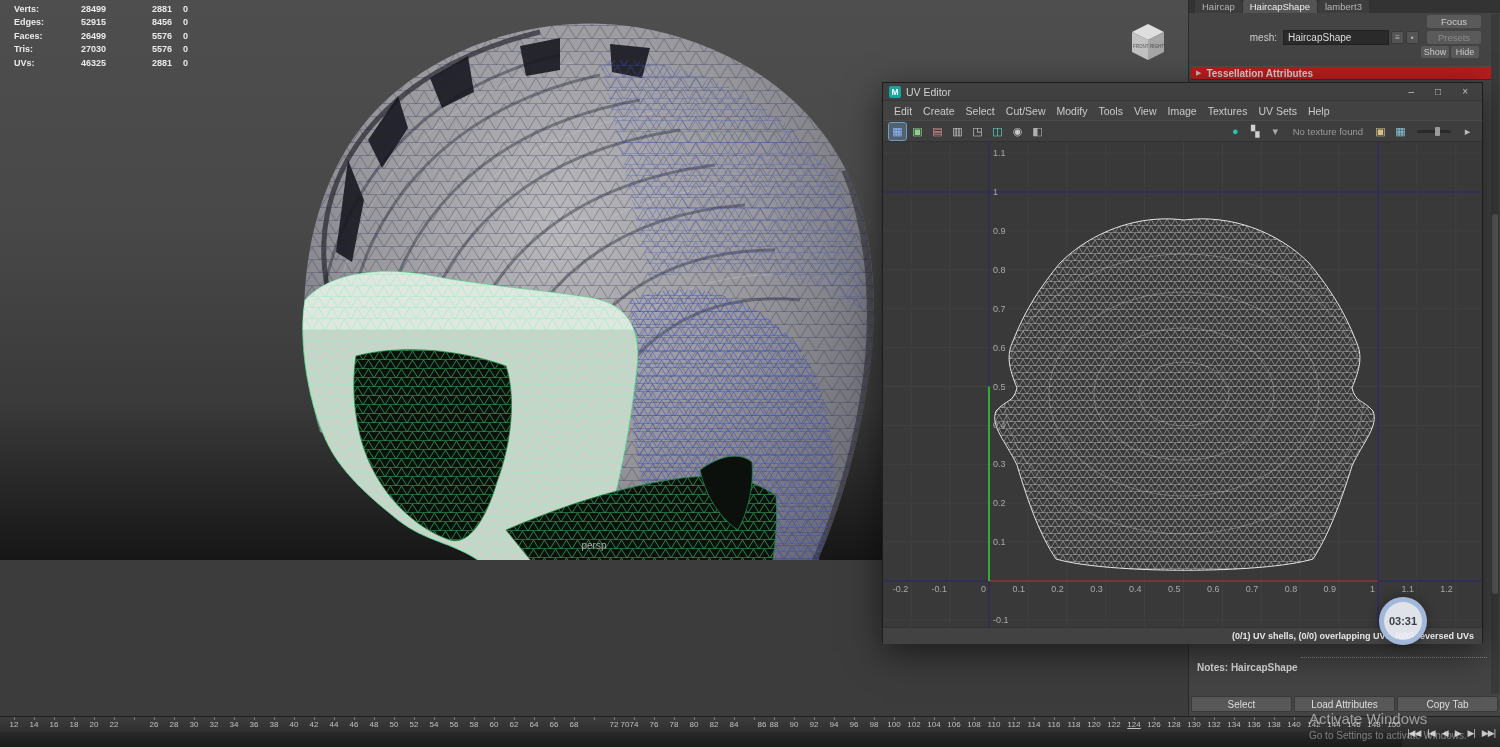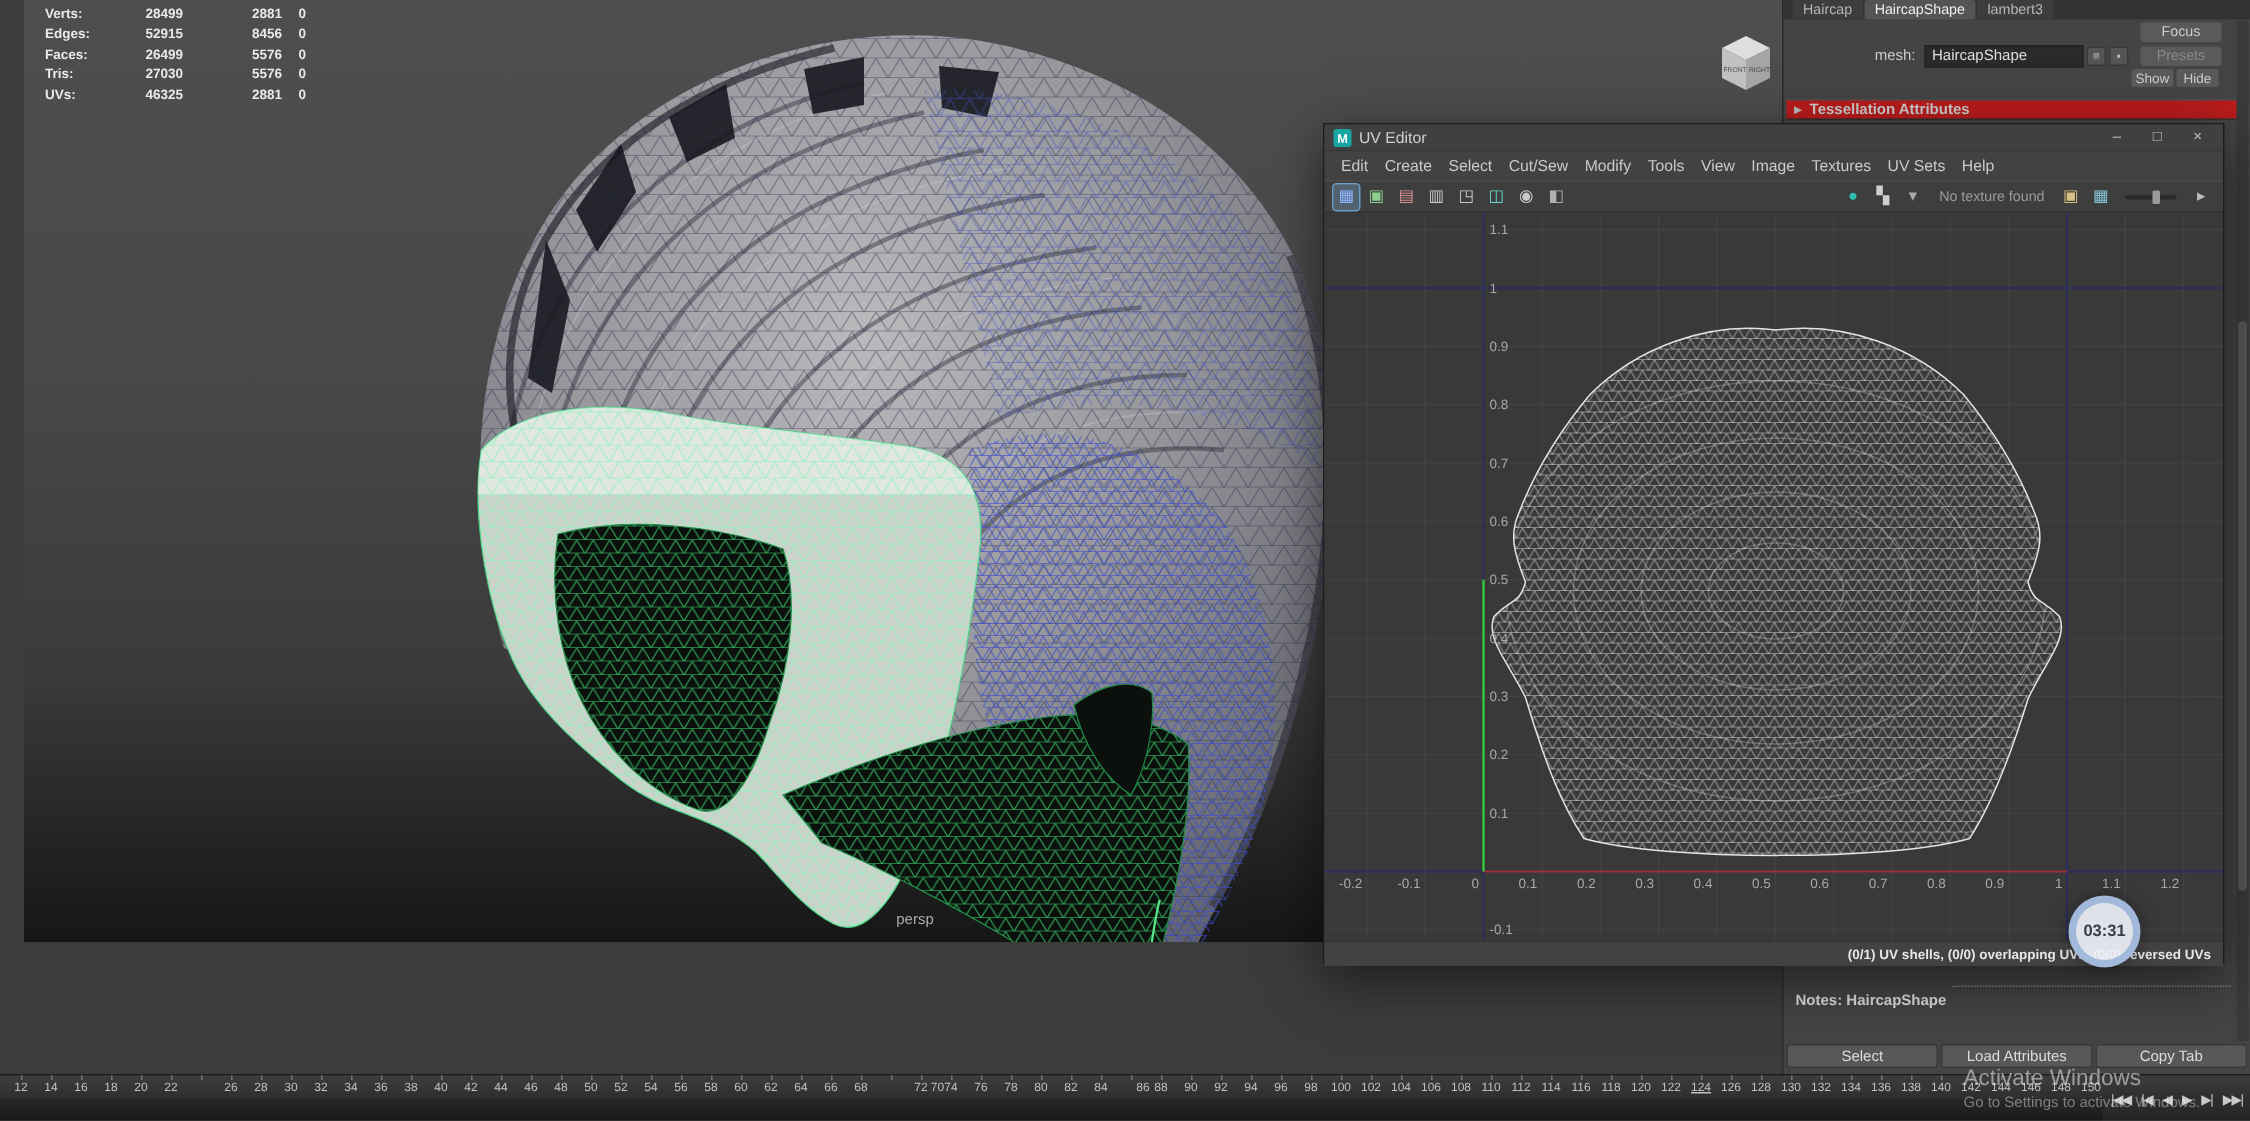--- a/index.html
+++ b/index.html
@@ -1,21 +1,21 @@
 <!DOCTYPE html>
 <html><head>
 <meta charset="utf-8">
 <style>
   *{box-sizing:border-box;margin:0;padding:0}
   html,body{width:1500px;height:747px}
   body{position:relative;overflow:hidden;background:#3c3c3c;font-family:"Liberation Sans",sans-serif;color:#ccc}
   .abs{position:absolute}
 
   
-  #viewport{left:16px;top:0;width:1188px;height:628px;overflow:hidden;
+  #viewport{left:0;top:0;width:1188px;height:560px;overflow:hidden;
     background:linear-gradient(180deg,#4e4e4e 0%,#484848 40%,#3a3a3a 72%,#161616 100%)}
   #hair-svg{position:absolute;left:0;top:0}
   #stats{left:14px;top:3px;font-size:9px;font-weight:bold;color:#eaeaea;line-height:13.4px}
   .stat-row{display:flex}
   .s-label{width:44px}
   .s-c1{width:48px;text-align:right}
   .s-c2{width:66px;text-align:right}
   .s-c3{width:16px;text-align:right}
   #persp-label{bottom:9px;left:50%;transform:translateX(-50%);font-size:10px;color:#ababab}
   #viewcube{left:1124px;top:20px}

